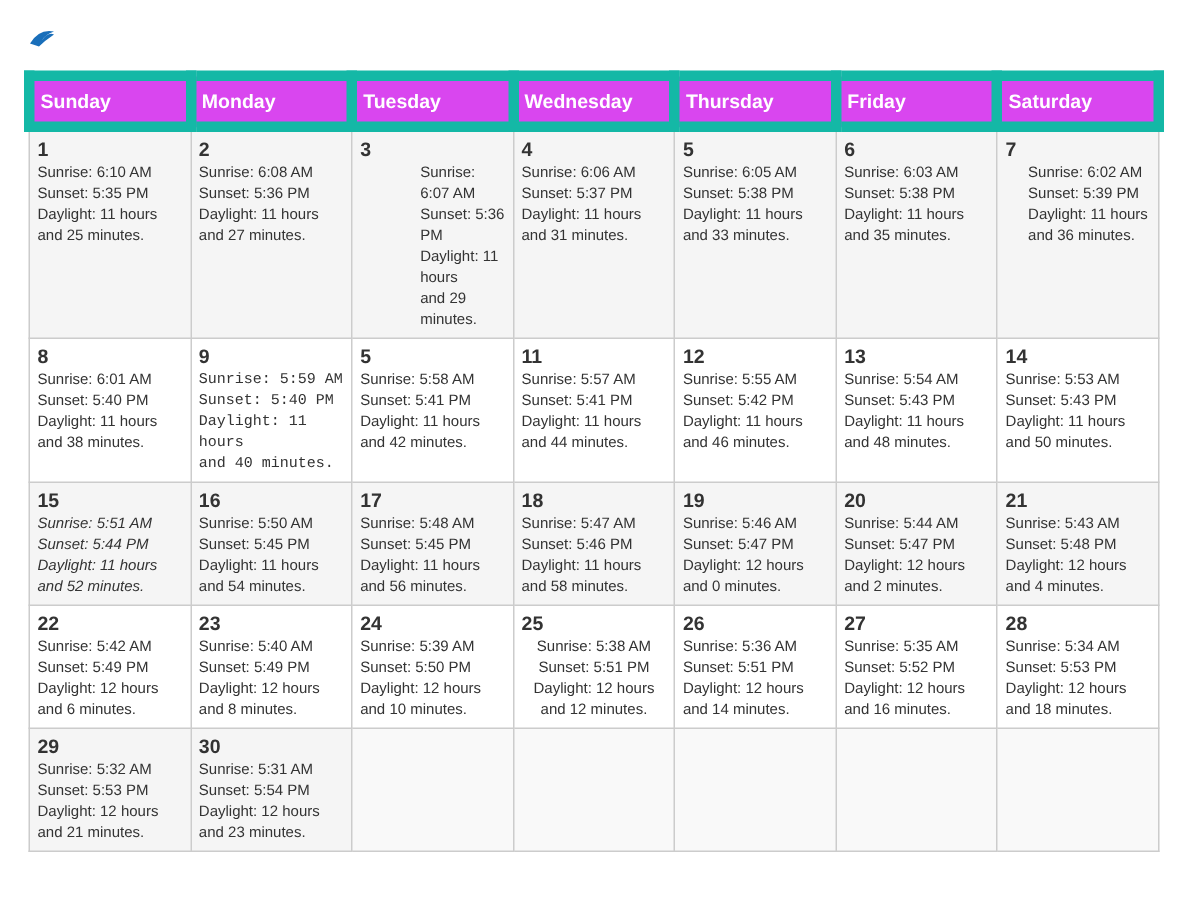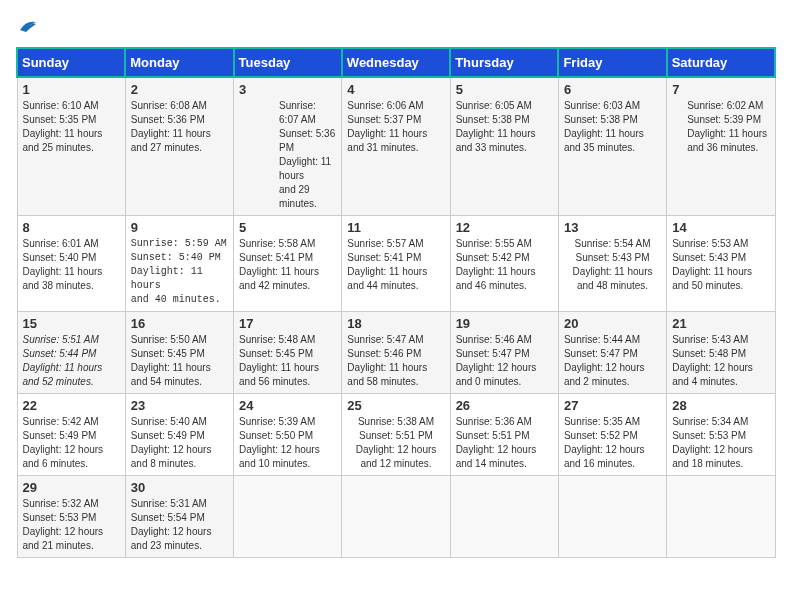--- a/index.html
+++ b/index.html
@@ -27,27 +27,27 @@
     .location {
       font-size: 15px;
       color: #555;
     }
     .calendar {
       width: 100%;
       border-collapse: collapse;
       font-size: 10.5px;
     }
     .calendar th {
-      background: #1d4ed8;
+      background: #d946ef;
       color: #fff;
       padding: 6px 4px;
       text-align: left;
       font-size: 13px;
       font-weight: bold;
-      border: 2px solid #14b8a6;
+      border: 7px solid #14b8a6;
     }
     .calendar td {
       vertical-align: top;
       border: 1px solid #ccc;
       padding: 4px 5px;
       width: 14.28%;
       min-height: 80px;
       background: #fff;
     }
     .calendar tr:nth-child(odd) td {
@@ -204,21 +204,21 @@
         </td>
         <td>
           <span class="day-num">12</span>
           <div class="day-info" style="white-space: pre-line;">Sunrise: 5:55 AM
 Sunset: 5:42 PM
 Daylight: 11 hours
 and 46 minutes.</div>
         </td>
         <td>
           <span class="day-num">13</span>
-          <div class="day-info" style="white-space: pre-line; text-align: center;">Sunrise: 5:54 AM
+          <div class="day-info" style="white-space: pre-line;">Sunrise: 5:54 AM
 Sunset: 5:43 PM
 Daylight: 11 hours
 and 48 minutes.</div>
         </td>
         <td>
           <span class="day-num">14</span>
           <div class="day-info" style="white-space: pre-line;">Sunrise: 5:53 AM
 Sunset: 5:43 PM
 Daylight: 11 hours
 and 50 minutes.</div>

